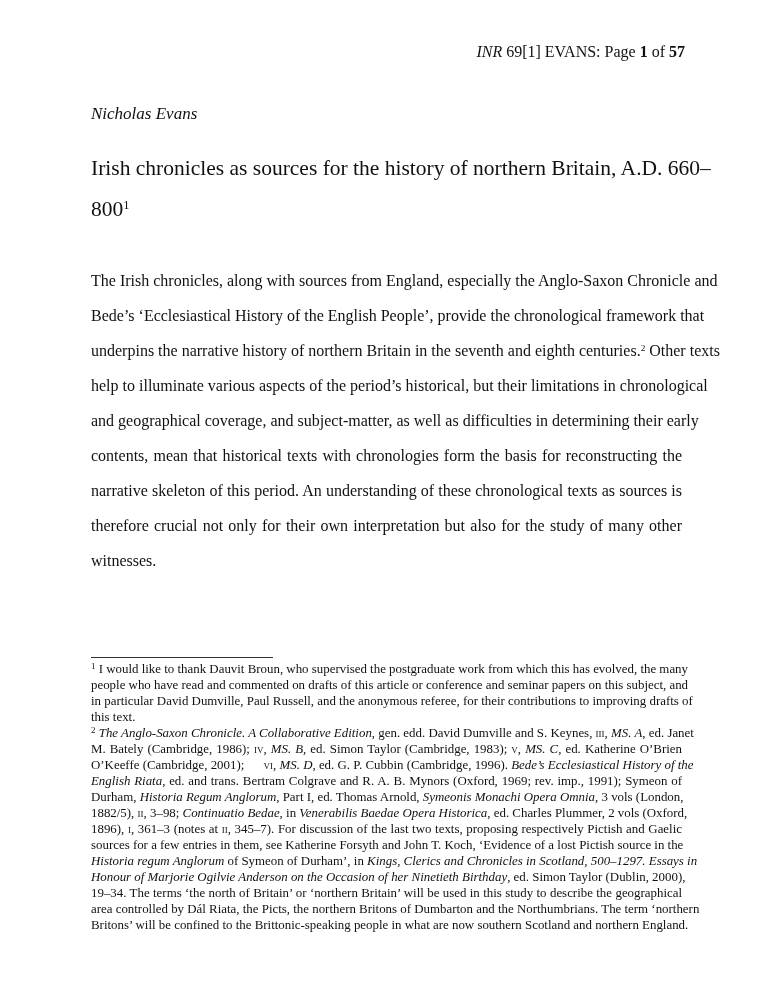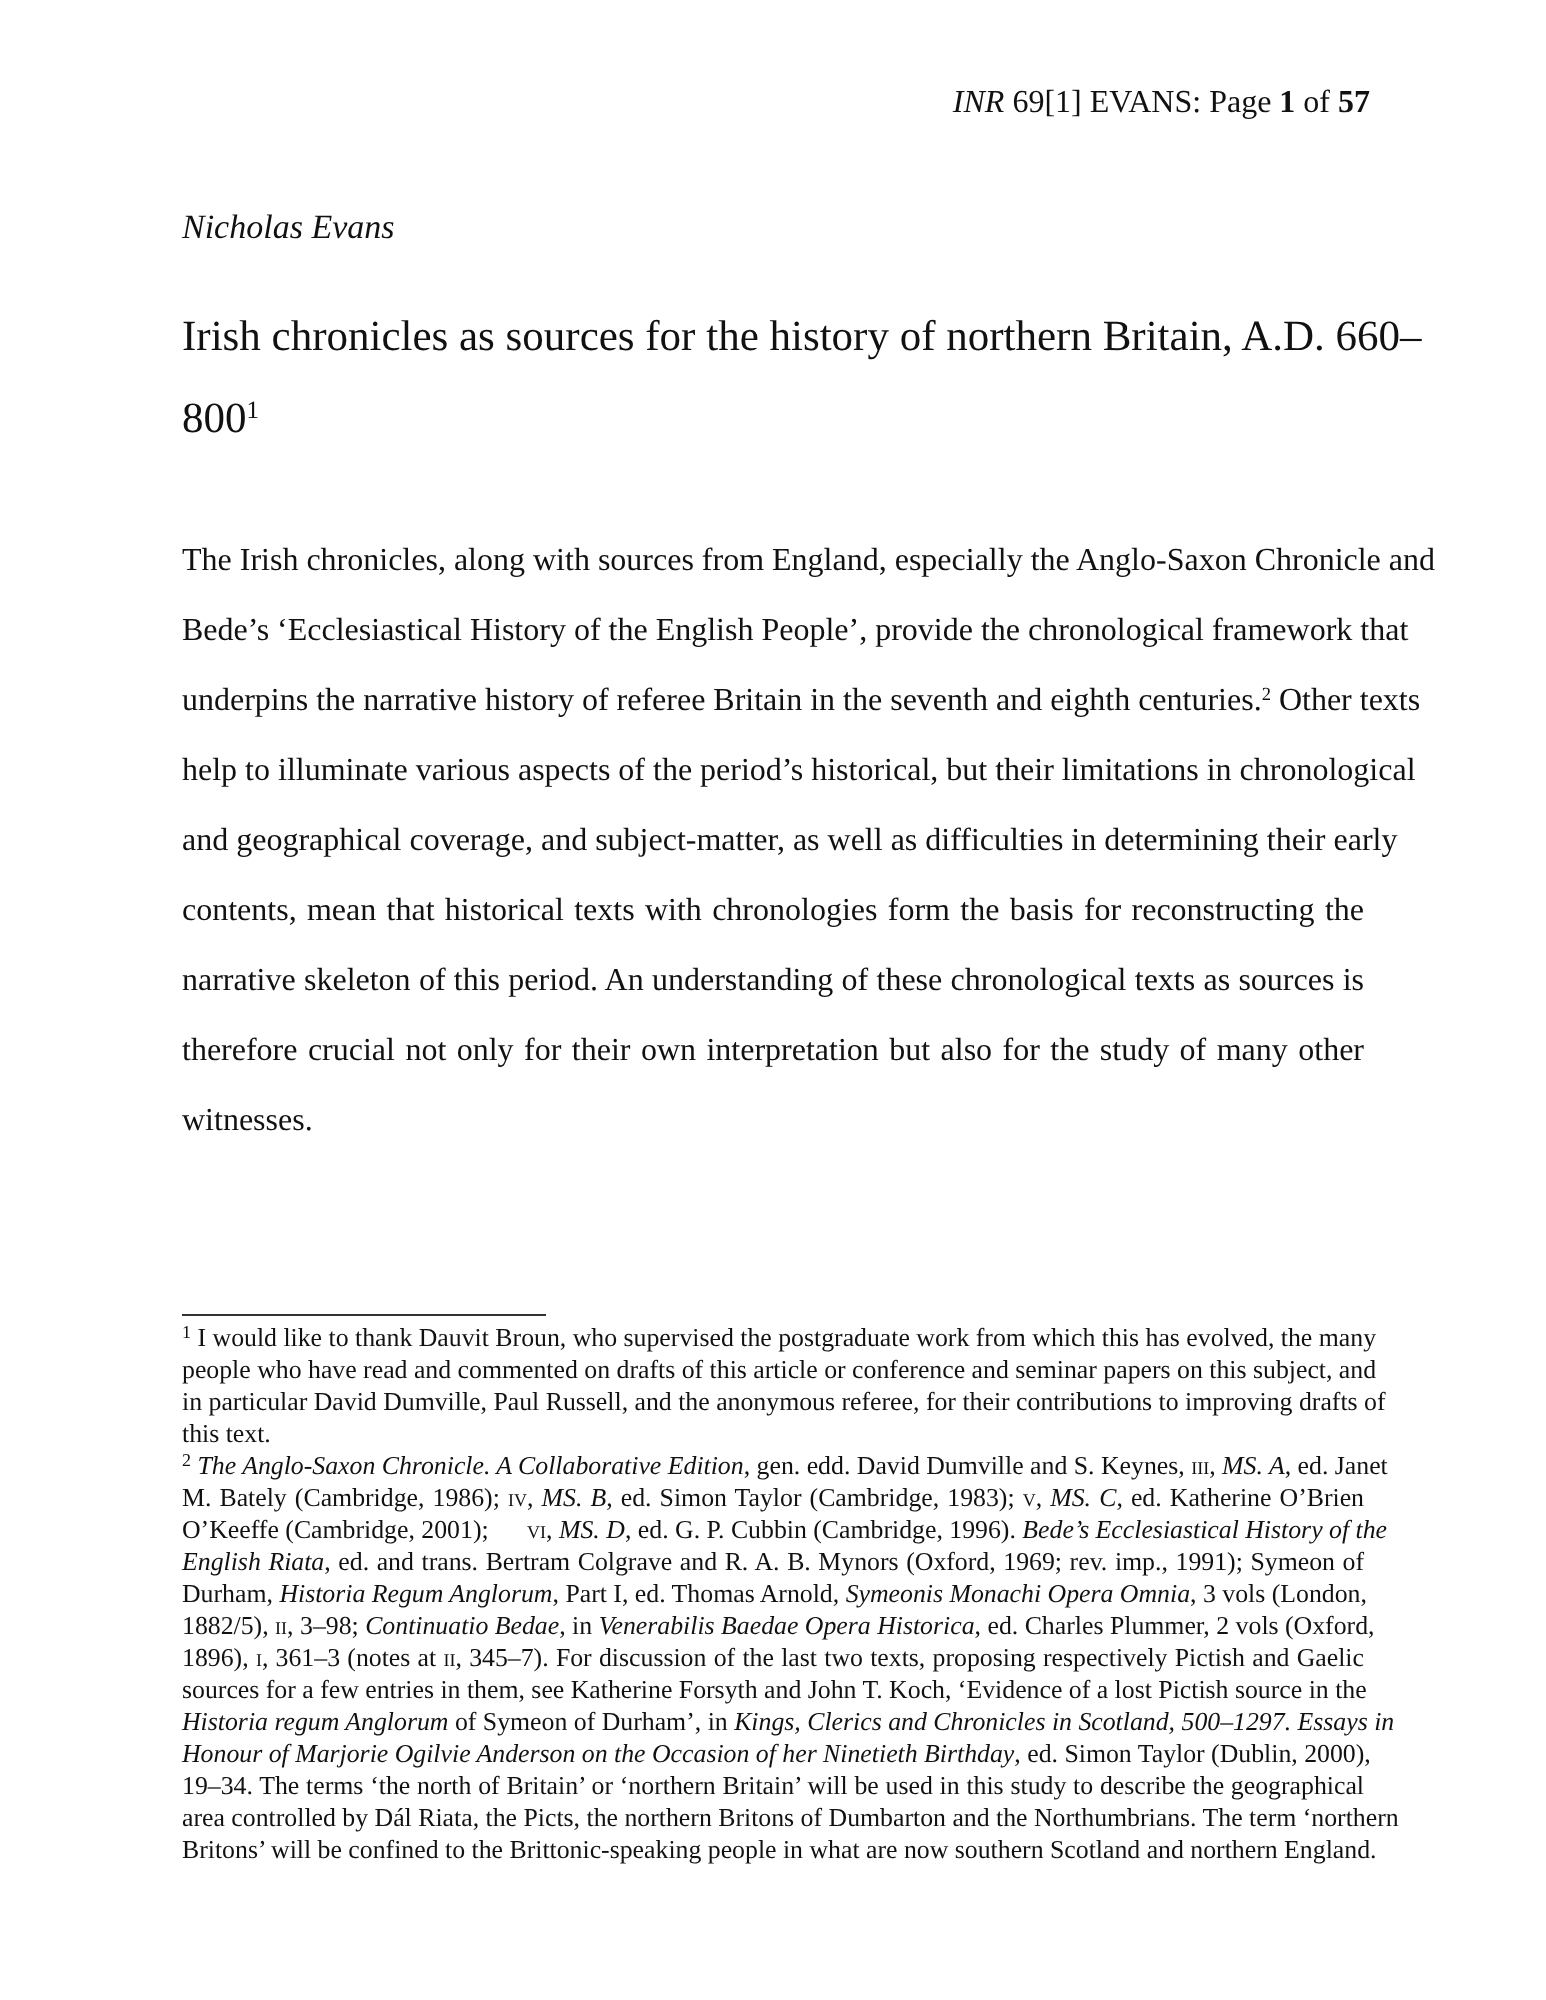--- a/index.html
+++ b/index.html
@@ -53,21 +53,21 @@
 </div>
 
 <div class="author">Nicholas Evans</div>
 
 <div class="title-line title-l1">Irish chronicles as sources for the history of northern Britain, A.D. 660–</div>
 <div class="title-line title-l2"><span>800</span><sup>1</sup></div>
 
 <div>
   <div class="body-line" style="top:271px">The Irish chronicles, along with sources from England, especially the Anglo-Saxon Chronicle and</div>
   <div class="body-line" style="top:306px">Bede’s ‘Ecclesiastical History of the English People’, provide the chronological framework that</div>
-  <div class="body-line" style="top:341px"><span style="white-space: pre;">underpins the narrative history of referee Britain in the seventh and eighth centuries.</span><sup>2</sup><span style="white-space: pre;"> Other texts</span></div>
+  <div class="body-line" style="top:341px"><span style="white-space: pre;">underpins the narrative history of northern Britain in the seventh and eighth centuries.</span><sup>2</sup><span style="white-space: pre;"> Other texts</span></div>
   <div class="body-line" style="top:376px">help to illuminate various aspects of the period’s historical, but their limitations in chronological</div>
   <div class="body-line" style="top:411px">and geographical coverage, and subject-matter, as well as difficulties in determining their early</div>
   <div class="body-line" style="top:446px">contents, mean that historical texts with chronologies form the basis for reconstructing the</div>
   <div class="body-line" style="top:481px">narrative skeleton of this period. An understanding of these chronological texts as sources is</div>
   <div class="body-line" style="top:516px">therefore crucial not only for their own interpretation but also for the study of many other</div>
   <div class="body-line last" style="top:551px">witnesses.</div>
 </div>
 
 <div class="rule"></div>
 

